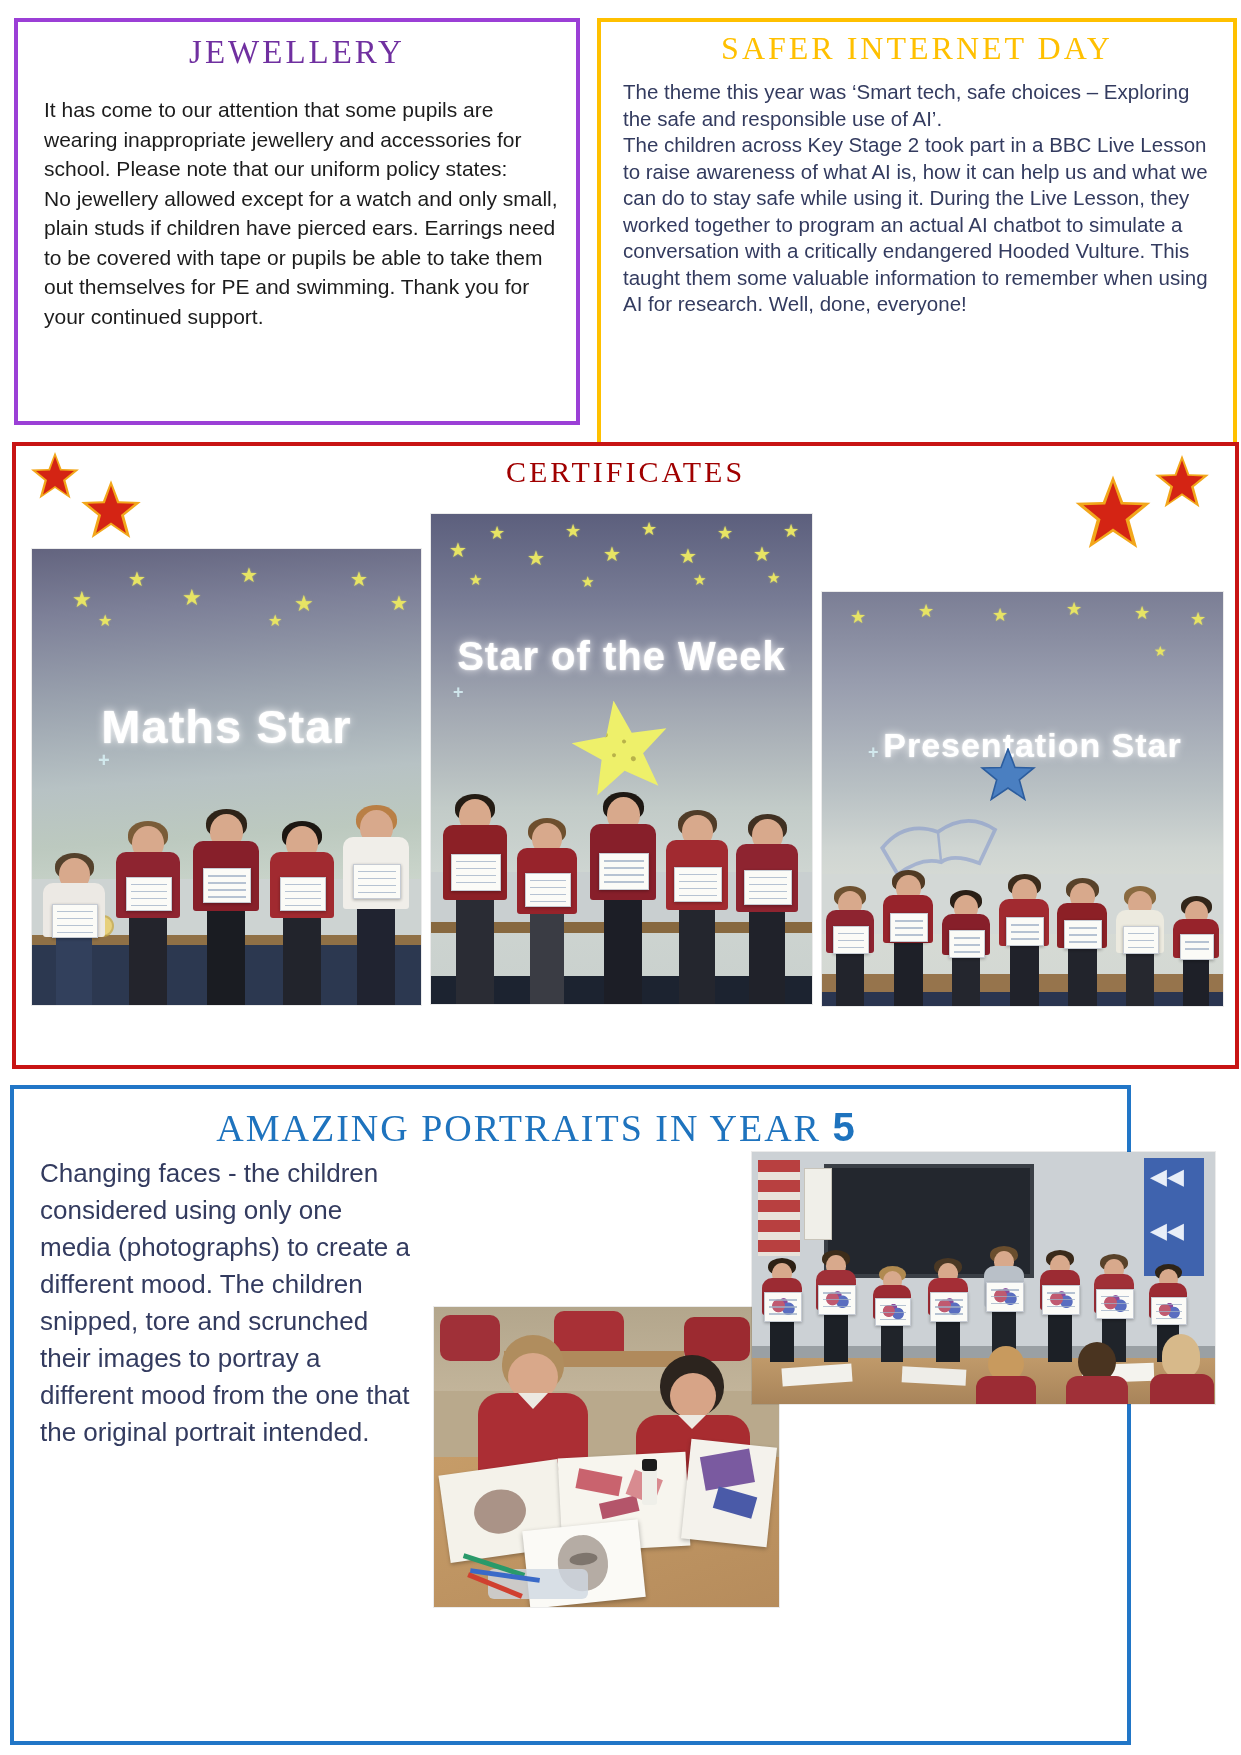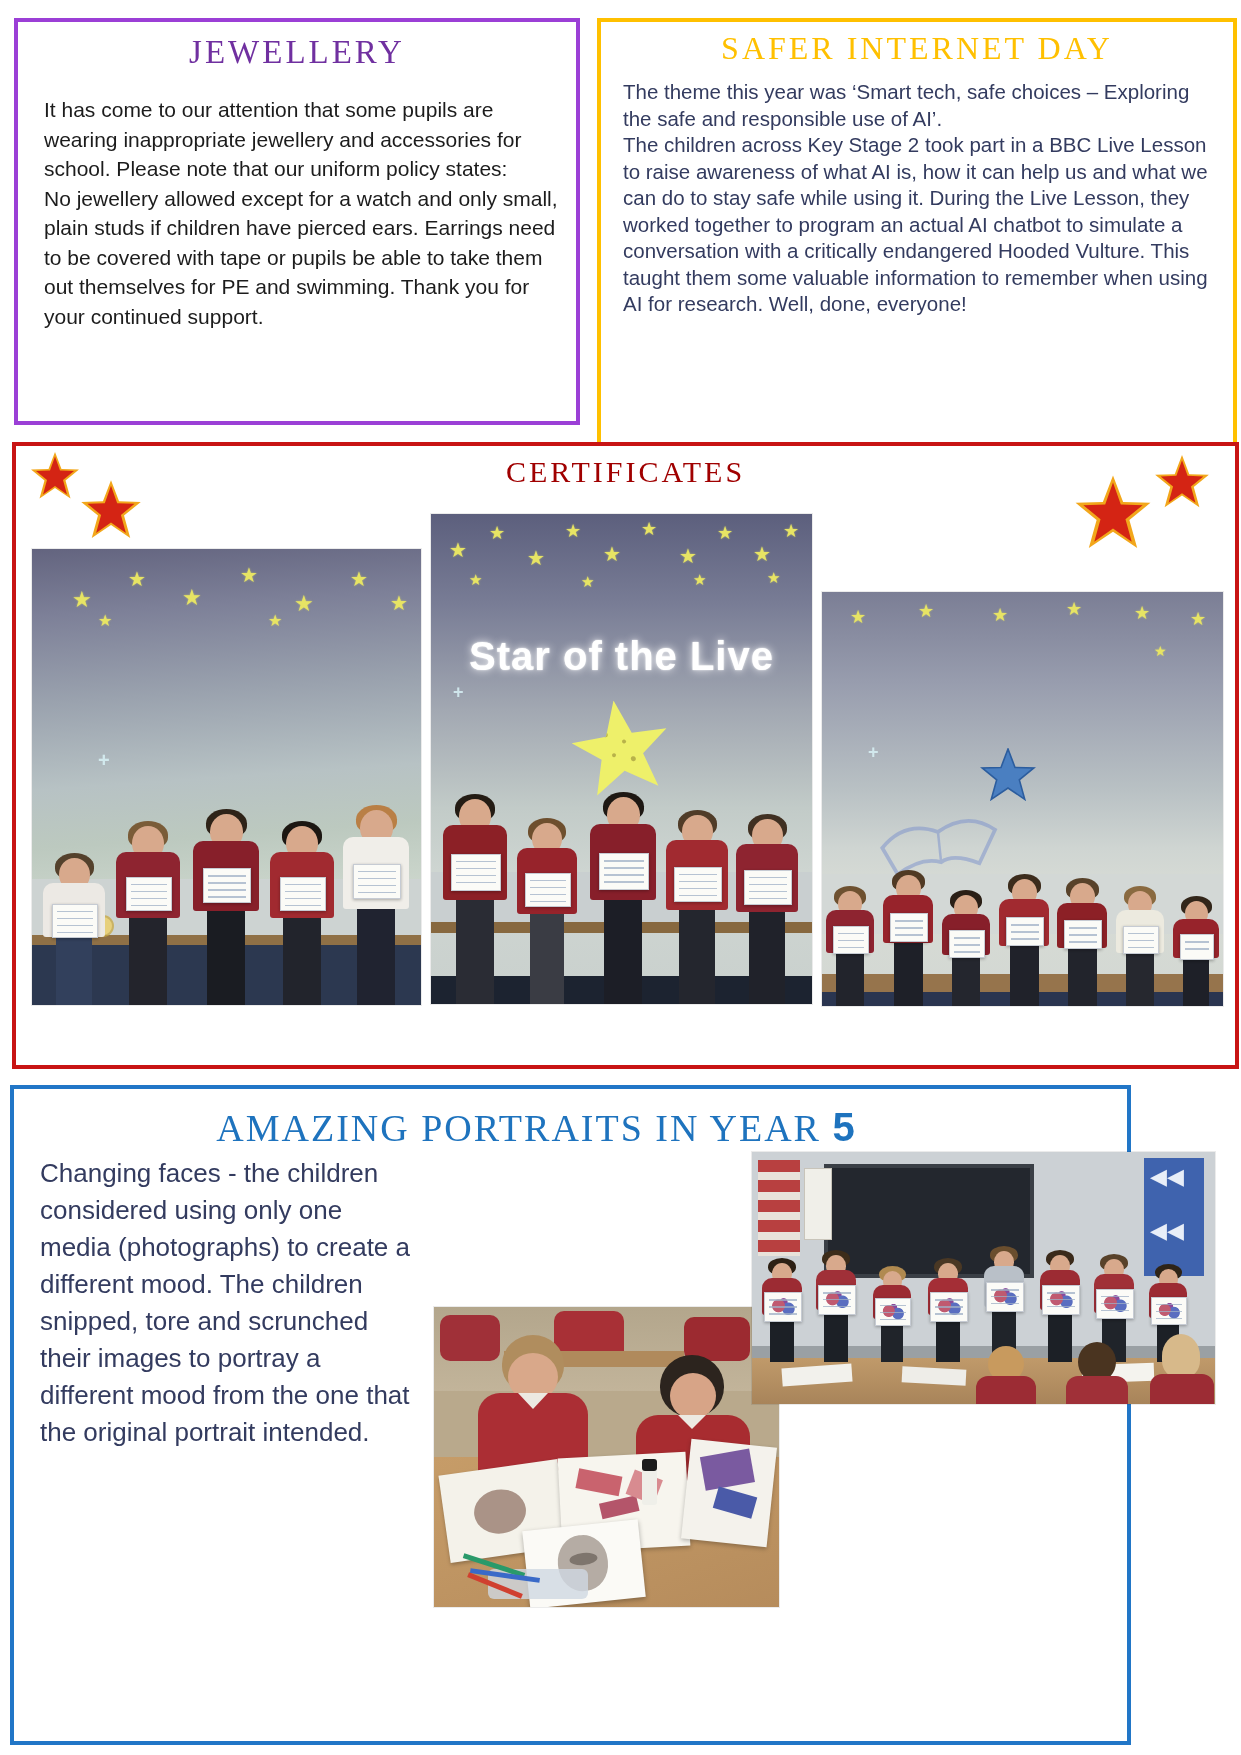--- a/index.html
+++ b/index.html
@@ -110,20 +110,21 @@
         <span class="hangstar" style="left: 262px; top: 44px; font-size: 22px;">★</span>
         <span class="hangstar" style="left: 318px; top: 20px; font-size: 20px;">★</span>
         <span class="hangstar" style="left: 358px; top: 44px; font-size: 20px;">★</span>
         <span class="hangstar" style="left: 66px; top: 64px; font-size: 16px;">★</span>
         <span class="hangstar" style="left: 236px; top: 64px; font-size: 16px;">★</span>
       </div>
     <span class="sparkle" style="left:66px;top:200px;font-size:20px">+</span>
     <div class="geo" style="left:34px;top:338px;width:26px;height:26px;transform:rotate(20deg)"></div>
     <div class="geo" style="left:60px;top:366px;width:18px;height:18px;border-radius:50%;background:#f0d060;border-color:#c8a840"></div>
     <div class="geo" style="left:28px;top:382px;width:22px;height:20px;transform:rotate(-12deg)"></div>
+    <span class="caption" style="top:150px;font-size:47px">Maths Star</span>
     <div class="kids" id="kids1">
         <div class="kid" style="left: 11px; width: 62px; height: 150px; bottom: 0px;">
           <i class="hair" style="width:39px;height:26.784000000000006px;background:#54412c;left:11.5px"></i>
           <i class="head" style="width:31px;height:33.480000000000004px;background:#d8a98c;left:15.5px"></i>
           <i class="torso" style="top:28.458000000000002px;height:54px;background:#ece9e4"></i>
           <i class="legs" style="top:82.458px;background:#32405c;width:35.96px;left:13.02px"></i>
           <i class="cert" style="top:48.978px;width:44px;height:32px;left:9px"></i>
         </div>
         <div class="kid" style="left: 84px; width: 64px; height: 182px; bottom: 0px;">
           <i class="hair" style="width:40px;height:27.648000000000003px;background:#7a5c38;left:12px"></i>
@@ -171,21 +172,21 @@
         <span class="hangstar" style="left: 248px; top: 32px; font-size: 20px;">★</span>
         <span class="hangstar" style="left: 286px; top: 10px; font-size: 18px;">★</span>
         <span class="hangstar" style="left: 322px; top: 30px; font-size: 20px;">★</span>
         <span class="hangstar" style="left: 352px; top: 8px; font-size: 18px;">★</span>
         <span class="hangstar" style="left: 38px; top: 58px; font-size: 15px;">★</span>
         <span class="hangstar" style="left: 150px; top: 60px; font-size: 15px;">★</span>
         <span class="hangstar" style="left: 262px; top: 58px; font-size: 15px;">★</span>
         <span class="hangstar" style="left: 336px; top: 56px; font-size: 15px;">★</span>
       </div>
     <span class="sparkle" style="left:22px;top:168px;font-size:18px">+</span>
-    <span class="caption" style="top:120px;font-size:40px">Star of the Live</span>
+    <span class="caption" style="top:120px;font-size:40px">Star of the Week</span>
     <div class="bigstar" style="left:140px;top:186px;width:100px;height:96px;transform:rotate(-9deg)">
       <i class="dot" style="left:34px;top:30px;width:5px;height:5px"></i>
       <i class="dot" style="left:52px;top:40px;width:4px;height:4px"></i>
       <i class="dot" style="left:40px;top:52px;width:4px;height:4px"></i>
       <i class="dot" style="left:58px;top:58px;width:5px;height:5px"></i>
     </div>
     <div class="kids" id="kids2">
         <div class="kid" style="left: 12px; width: 64px; height: 208px; bottom: 0px;">
           <i class="hair" style="width:40px;height:27.648000000000003px;background:#241c14;left:12px"></i>
           <i class="head" style="width:32px;height:34.56px;background:#d8a98c;left:16px"></i>
@@ -232,20 +233,21 @@
     <div class="stars-row" id="stars3">
         <span class="hangstar" style="left: 28px; top: 16px; font-size: 18px;">★</span>
         <span class="hangstar" style="left: 96px; top: 10px; font-size: 18px;">★</span>
         <span class="hangstar" style="left: 170px; top: 14px; font-size: 18px;">★</span>
         <span class="hangstar" style="left: 244px; top: 8px; font-size: 18px;">★</span>
         <span class="hangstar" style="left: 312px; top: 12px; font-size: 18px;">★</span>
         <span class="hangstar" style="left: 368px; top: 18px; font-size: 18px;">★</span>
         <span class="hangstar" style="left: 332px; top: 52px; font-size: 14px;">★</span>
       </div>
     <span class="sparkle" style="left:46px;top:150px;font-size:18px">+</span>
+    <span class="caption" style="top:134px;font-size:34px;left:10px">Presentation Star</span>
     <svg class="abs" style="left:52px;top:212px;width:130px;height:76px;opacity:.5;transform:rotate(-6deg)" viewBox="0 0 100 60">
       <path d="M5,30 Q25,10 50,22 Q75,8 95,25 L80,50 Q60,40 50,46 Q35,40 15,52 Z" fill="none" stroke="#7a90cc" stroke-width="3"></path>
       <path d="M50,22 L50,46" stroke="#7a90cc" stroke-width="2"></path>
     </svg>
     <div class="kids" id="kids3">
         <div class="kid" style="left: 4px; width: 48px; height: 118px; bottom: 0px;">
           <i class="hair" style="width:32px;height:20.736000000000004px;background:#6e5130;left:8px"></i>
           <i class="head" style="width:24px;height:25.92px;background:#d8a98c;left:12px"></i>
           <i class="torso" style="top:22.032px;height:42.48px;background:#8e2430"></i>
           <i class="legs" style="top:64.512px;background:#22242c;width:27.839999999999996px;left:10.08px"></i>

